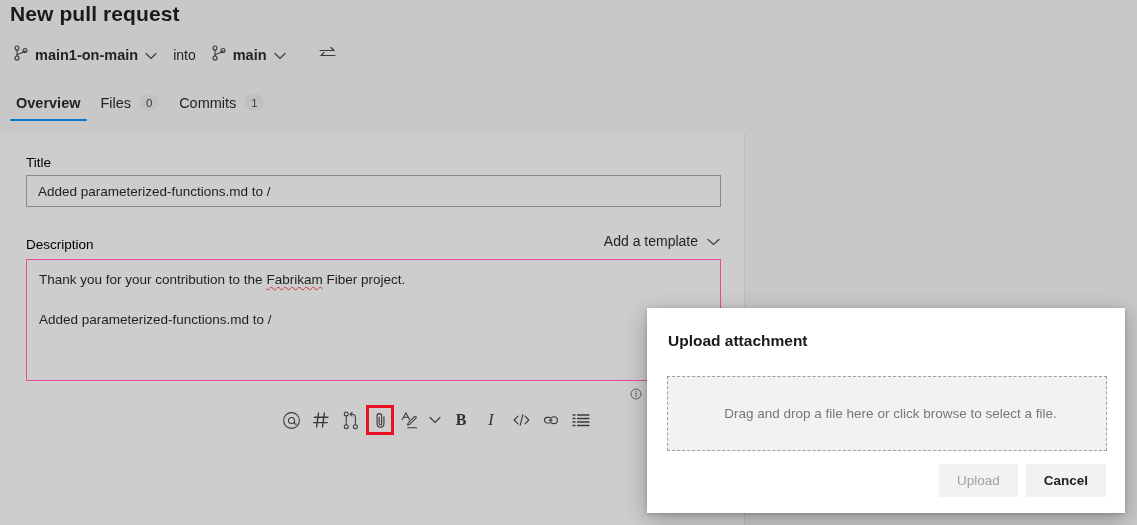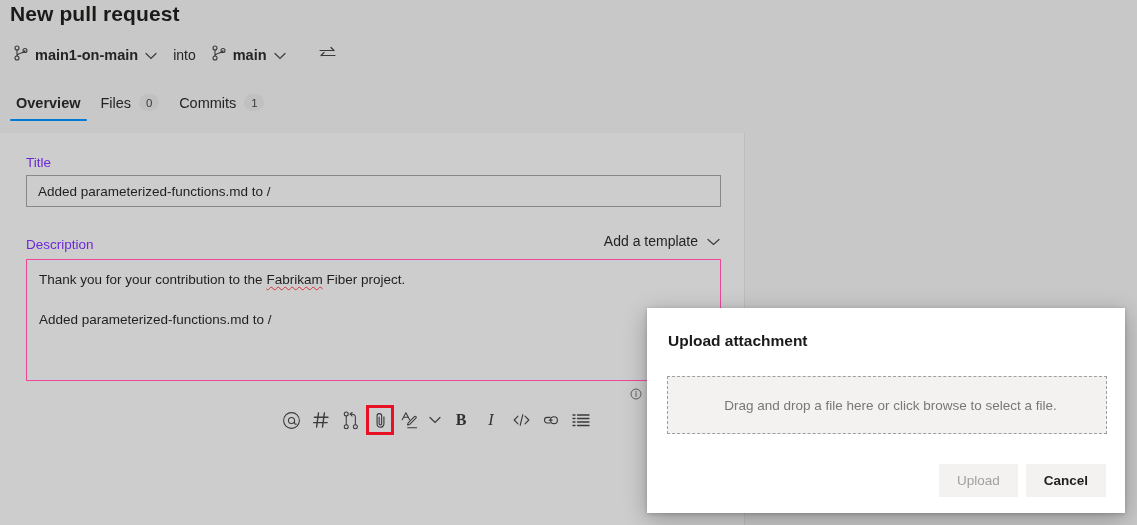--- a/index.html
+++ b/index.html
@@ -63,21 +63,21 @@
 
   
   .panel {
     position: absolute; left: 0; top: 133px;
     width: 745px; height: 392px;
     background: #cdcdcd;
     border-right: 1px solid #bcbcbc;
   }
 
   .field-label {
-    position: absolute; font-size: 13.5px; color: #6d28d9; text-align: right;
+    position: absolute; font-size: 13.5px; color: #000000; text-align: right;
   }
   .lbl-title { left: 26px; top: 22px; }
   .lbl-desc  { left: 26px; top: 104px; }
 
   .text-input {
     position: absolute; left: 26px; top: 42px;
     width: 695px; height: 32px;
     background: #cdcdcd;
     border: 1px solid #8a8886;
     font-family: "Liberation Sans", sans-serif;
@@ -157,21 +157,21 @@
     background: #ffffff;
     box-shadow: 0 6px 22px rgba(0,0,0,.28), 0 1px 4px rgba(0,0,0,.18);
     padding-left: 32px;
   }
   .dialog-title {
     position: absolute; left: 21px; top: 24px;
     font-size: 15.5px; font-weight: 600; color: #1b1a19;
   }
   .dropzone {
     position: absolute; left: 20px; top: 68px;
-    width: 440px; height: 58px;
+    width: 440px; height: 75px;
     background: #f3f2f1;
     border: 1px dashed #a19f9d;
     display: flex; align-items: center;
     padding: 0 3px 0 10px;
     cursor: pointer;
   }
   .dropzone-text {
     flex: 1; text-align: center;
     font-size: 13.5px; line-height: 19px; color: #797775;
     padding: 0 6px;

